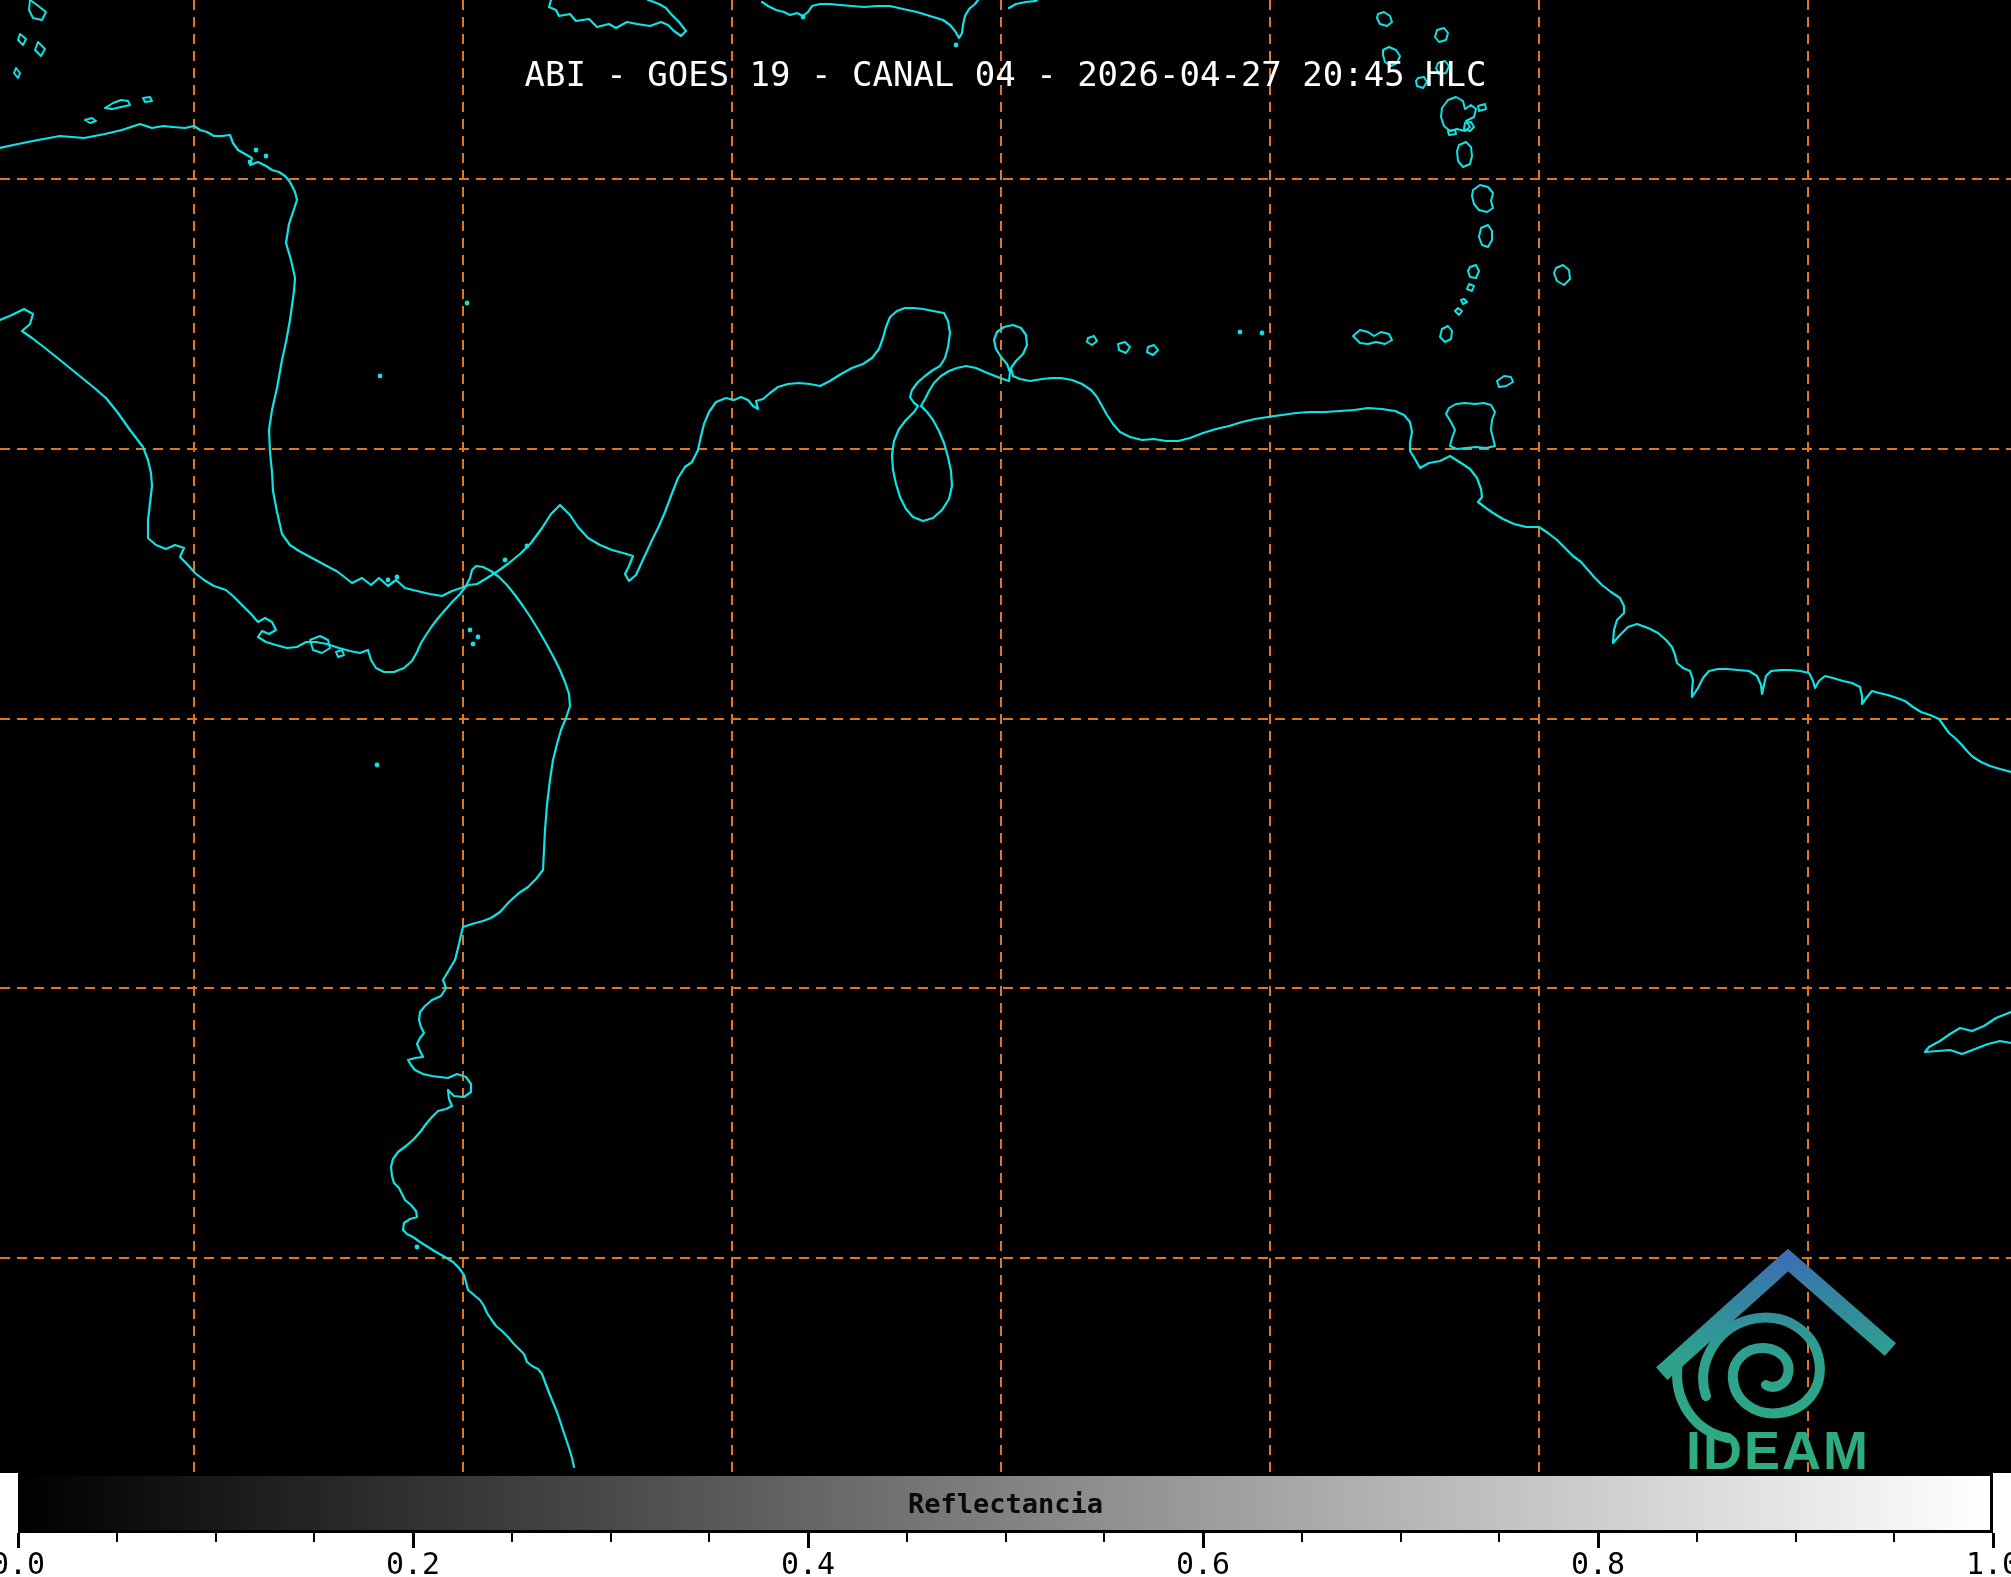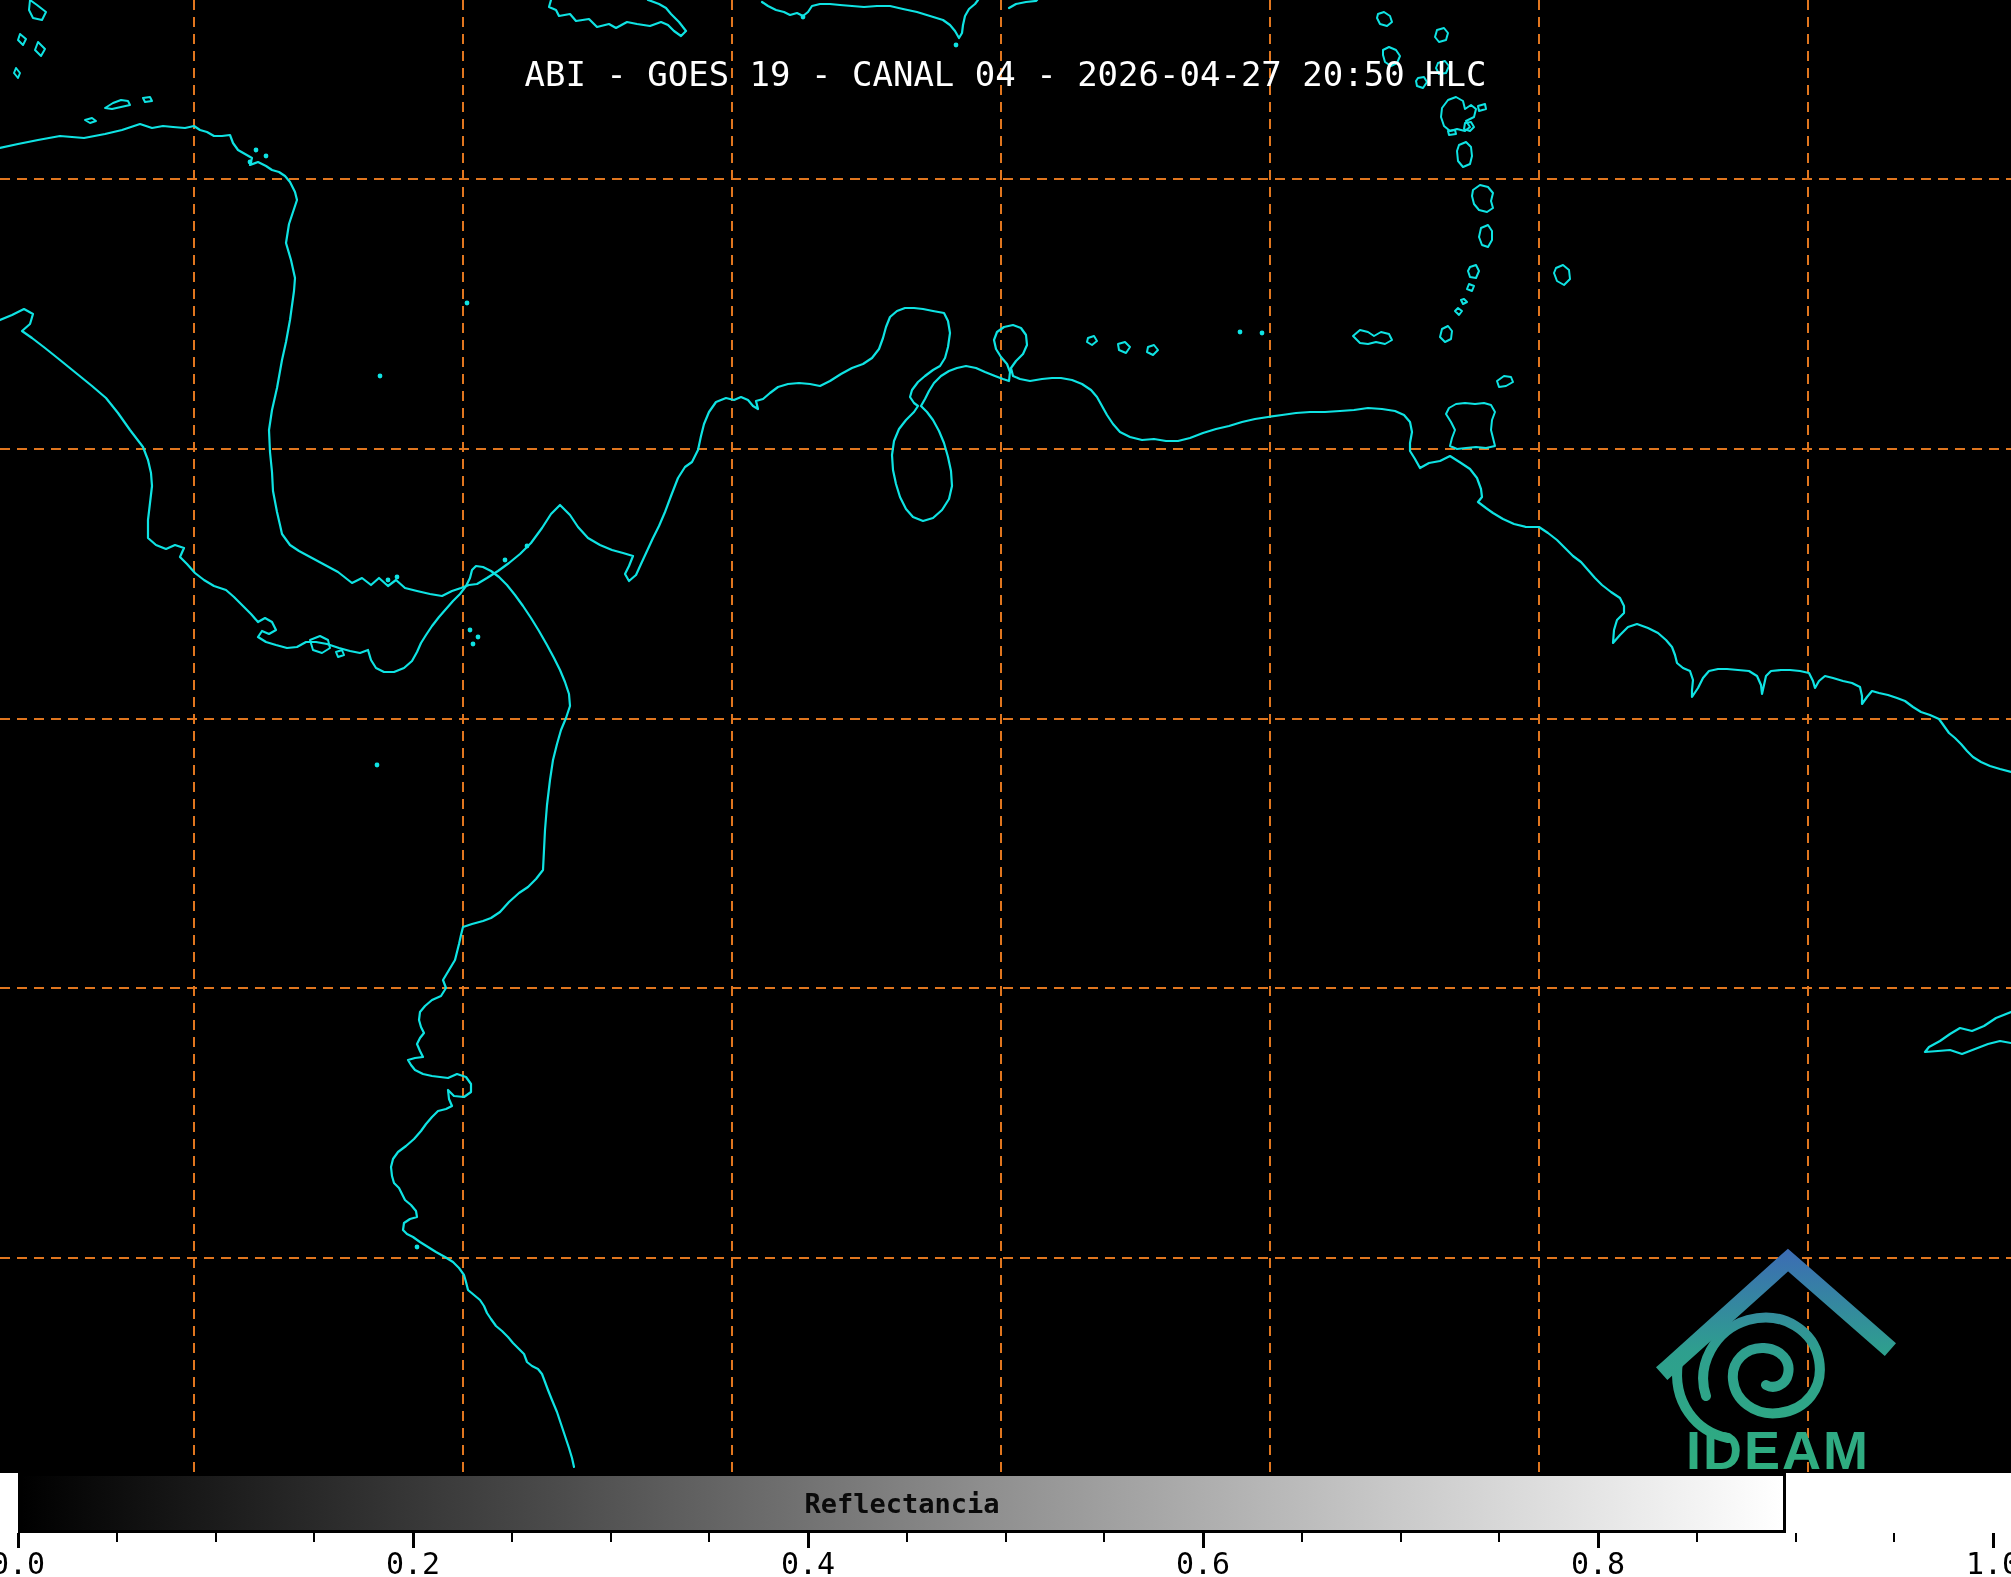--- a/index.html
+++ b/index.html
@@ -3,21 +3,21 @@
 <meta charset="utf-8">
 <style>
   html,body{margin:0;padding:0;background:#000;}
   body{width:2011px;height:1577px;position:relative;overflow:hidden;
        font-family:"DejaVu Sans Mono",monospace;}
   #map-area{position:absolute;left:0;top:0;width:2011px;height:1473px;background:#000;}
   #map-svg{position:absolute;left:0;top:0;}
   #image-title{position:absolute;left:0;top:54px;width:2011px;text-align:center;
        color:#ffffff;font-size:34px;letter-spacing:0px;white-space:pre;}
   #bottom-panel{position:absolute;left:0;top:1473px;width:2011px;height:104px;background:#ffffff;}
-  #colorbar{position:absolute;left:18px;top:0;width:1768px;height:60px;
+  #colorbar{position:absolute;left:18px;top:0;width:1975px;height:60px;
        box-sizing:border-box;border:3px solid #000;
        background:linear-gradient(to right,#000000 0%,#4a4a4a 30%,#8f8f8f 55%,#c9c9c9 78%,#ffffff 100%);
        display:flex;align-items:center;justify-content:center;}
   #colorbar-label{color:#0a0a0a;font-size:27px;font-weight:bold;}
   .tick{position:absolute;background:#000;}
   .tick.major{width:3px;height:15px;top:60px;}
   .tick.minor{width:2px;height:9px;top:60px;}
   .tick-label{position:absolute;top:73px;width:80px;margin-left:-40px;text-align:center;
        color:#000;font-size:30px;}
   #ideam-text{font-family:"Liberation Sans",sans-serif;font-weight:bold;font-size:54px;
@@ -114,21 +114,21 @@
                C 1784 1310, 1814 1332, 1819 1360
                C 1824 1388, 1806 1410, 1779 1413
                C 1754 1416, 1735 1400, 1733 1380
                C 1731 1361, 1746 1347, 1764 1348
                C 1781 1349, 1791 1361, 1788 1374
                C 1786 1384, 1775 1390, 1766 1385" fill="none" stroke="url(#logoGrad)" stroke-width="10" stroke-linecap="round"></path>
       <path d="M 1678 1362 C 1672 1402, 1696 1432, 1728 1438" fill="none" stroke="url(#logoGrad)" stroke-width="10" stroke-linecap="round"></path>
       <text id="ideam-text" x="1778" y="1469" text-anchor="middle" fill="url(#logoGrad)">IDEAM</text>
     </g>
   </svg>
-  <div id="image-title">ABI - GOES 19 - CANAL 04 - 2026-04-27 20:50 HLC</div>
+  <div id="image-title">ABI - GOES 19 - CANAL 04 - 2026-04-27 20:45 HLC</div>
 </div>
 
 <div id="bottom-panel">
   <div id="colorbar">
     <span id="colorbar-label">Reflectancia</span>
   </div>
   <div id="ticks">
       <div class="tick major" style="left: 16.5px;"></div>
       <div class="tick minor" style="left: 115.75px;"></div>
       <div class="tick minor" style="left: 214.5px;"></div>

